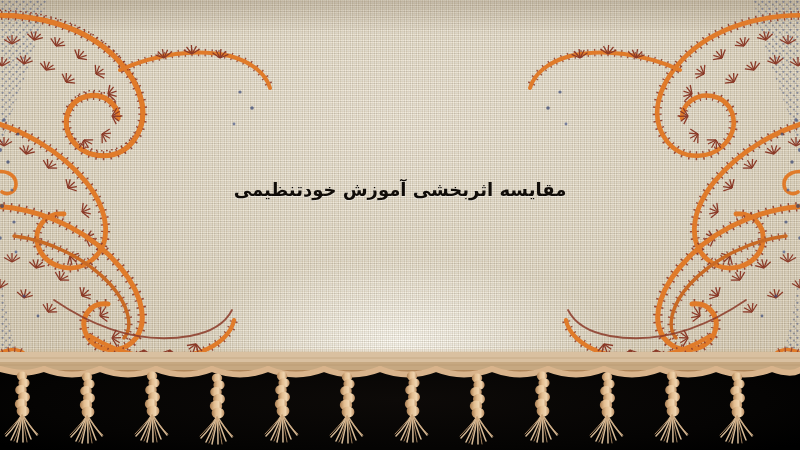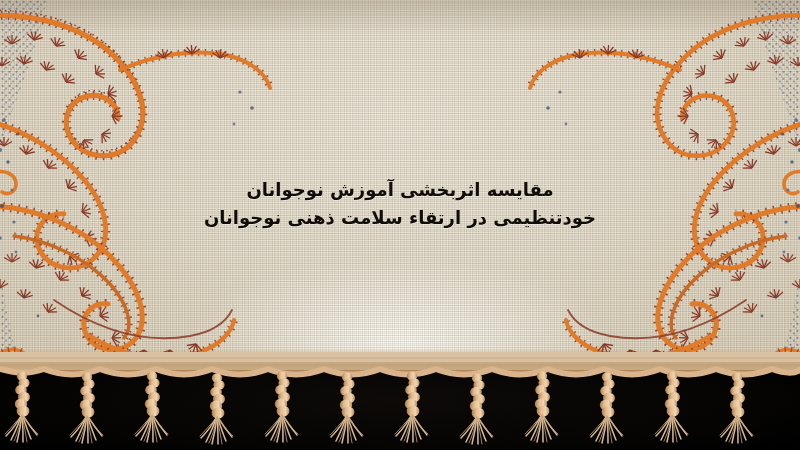--- a/index.html
+++ b/index.html
@@ -413,17 +413,16 @@
       <use href="#tassel" x="412" y="20"></use>
       <use href="#tassel" x="477" y="22"></use>
       <use href="#tassel" x="542" y="20"></use>
       <use href="#tassel" x="607" y="21"></use>
       <use href="#tassel" x="672" y="20"></use>
       <use href="#tassel" x="737" y="21"></use>
     </svg>
   </div>
 
   <div class="title-block">
-    <div class="title-line l1">مقایسه اثربخشی آموزش نوجوانان</div>
-    <div class="title-line l2">خودتنظیمی در ارتقاء سلامت ذهنی نوجوانان</div>
+    <div class="title-line l1">مقایسه اثربخشی آموزش خودتنظیمی</div>
   </div>
 
 </div>
 
 </body></html>

